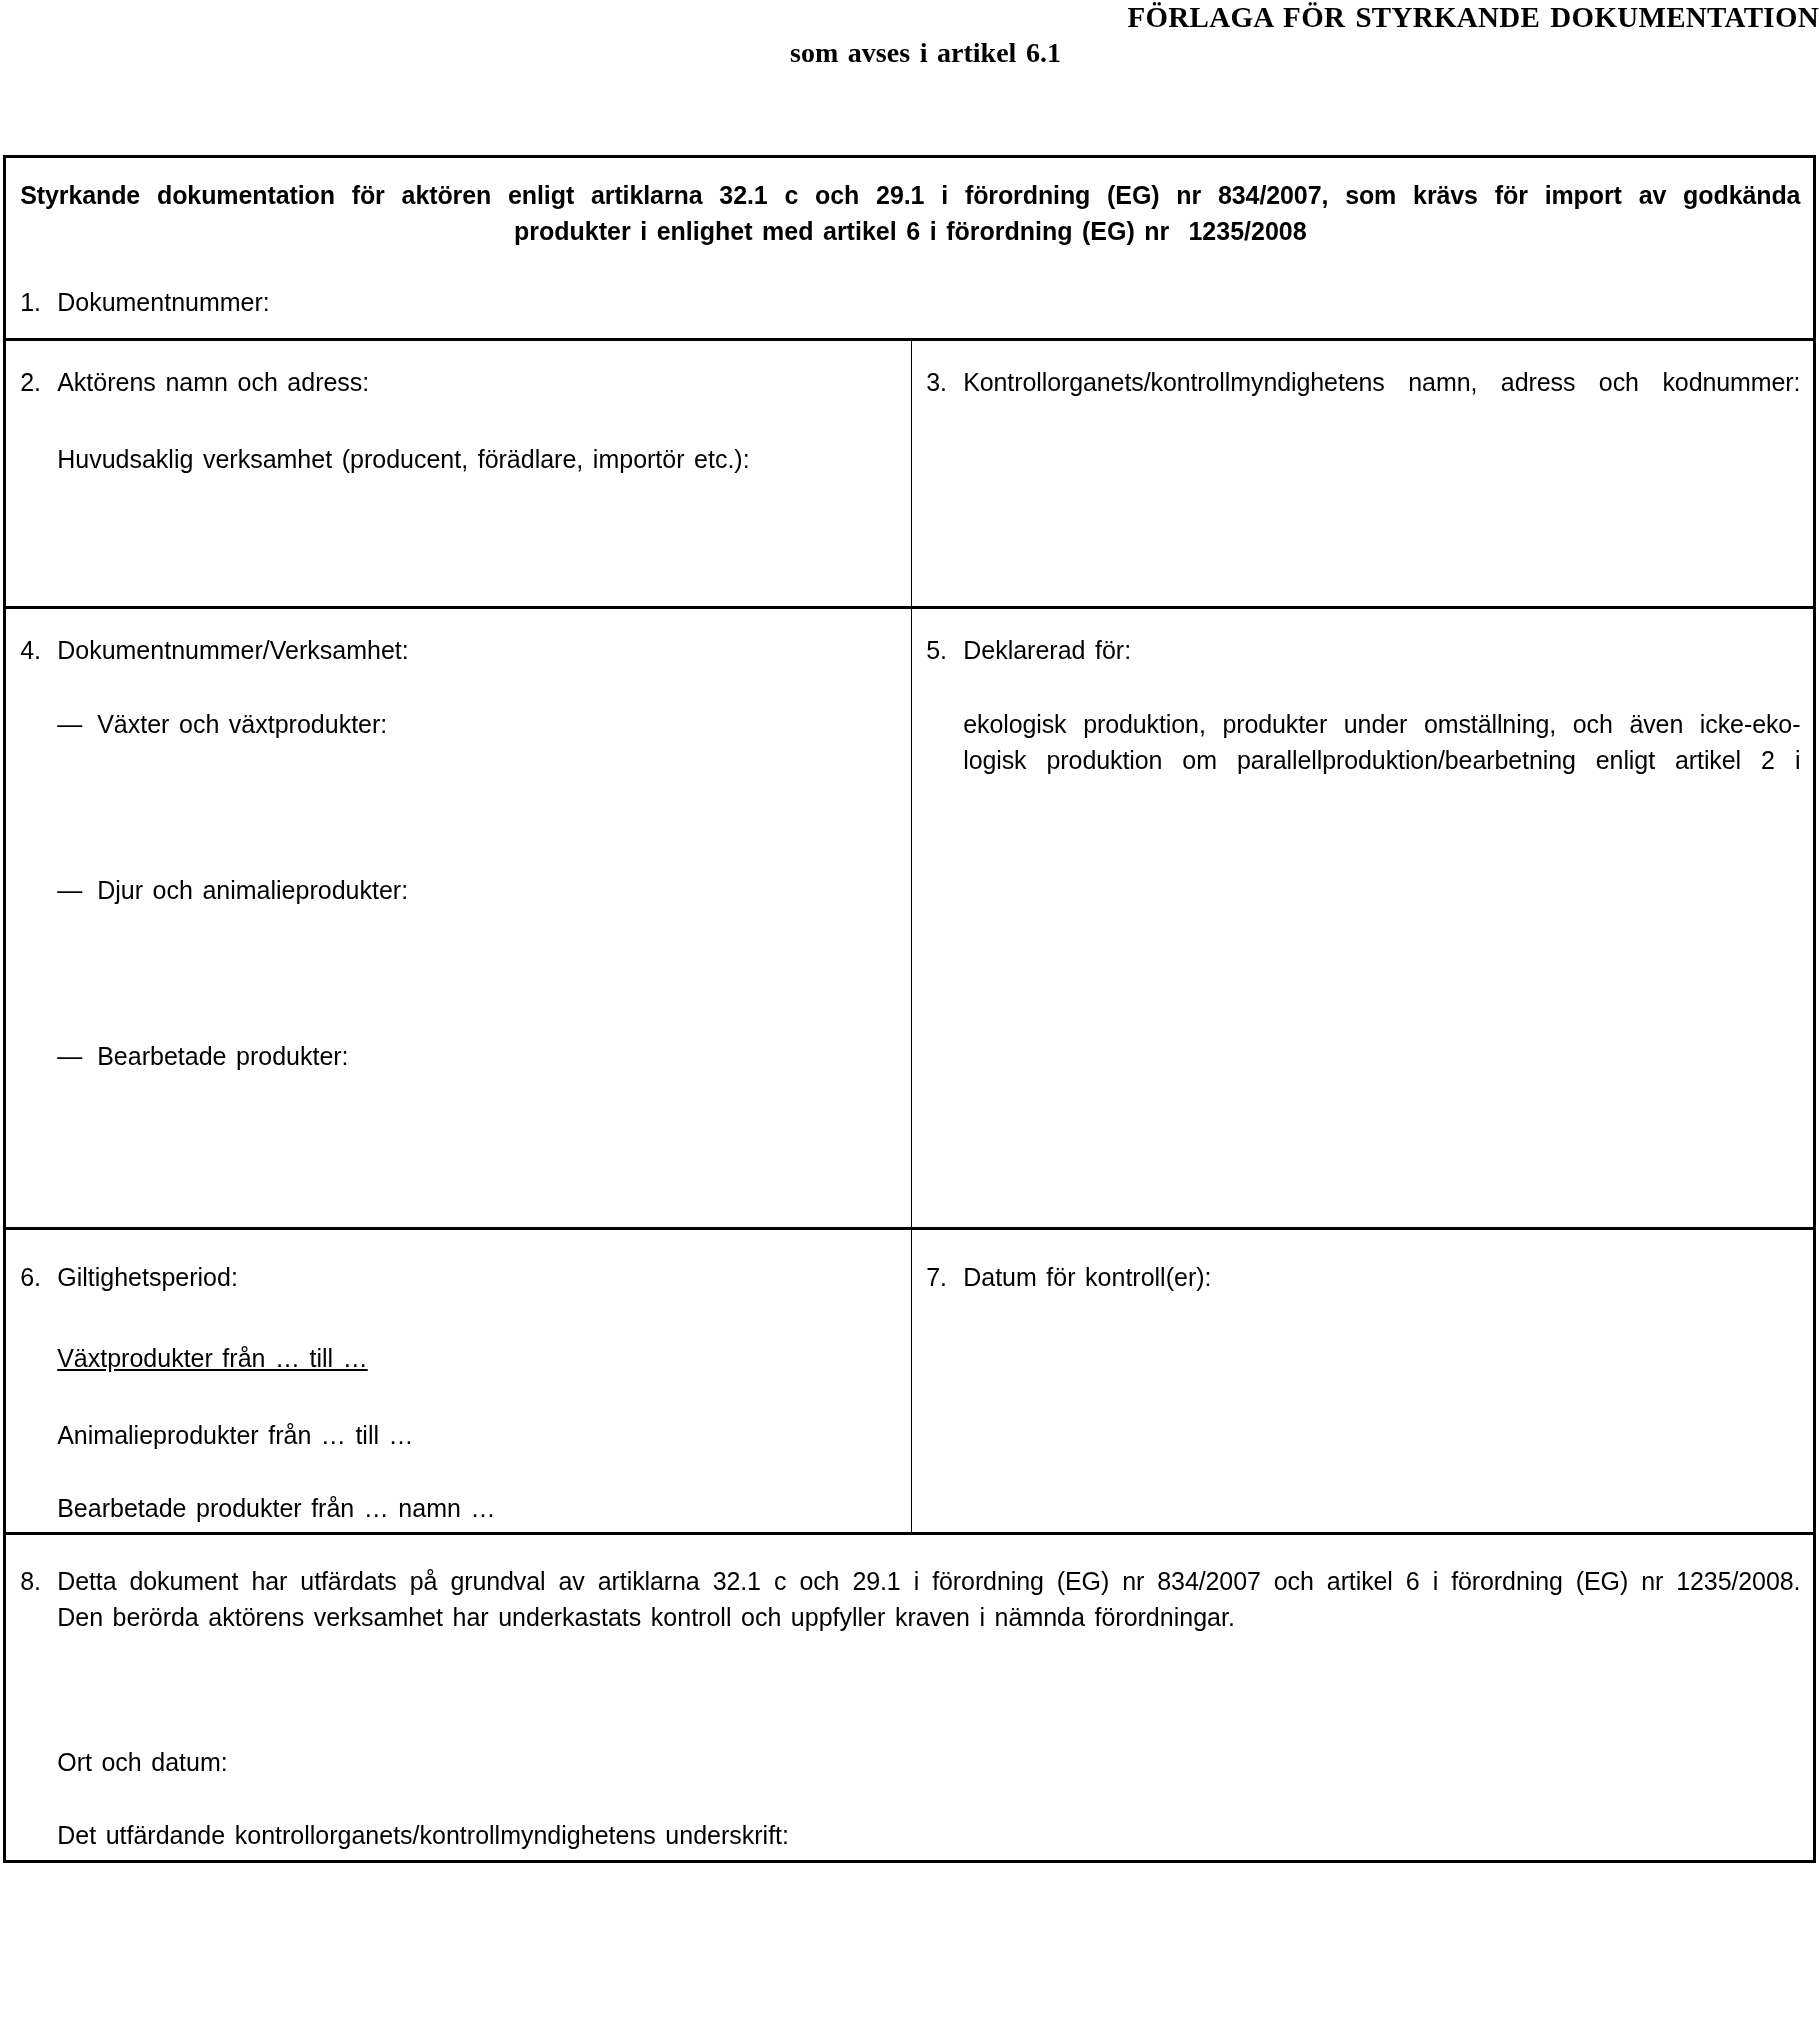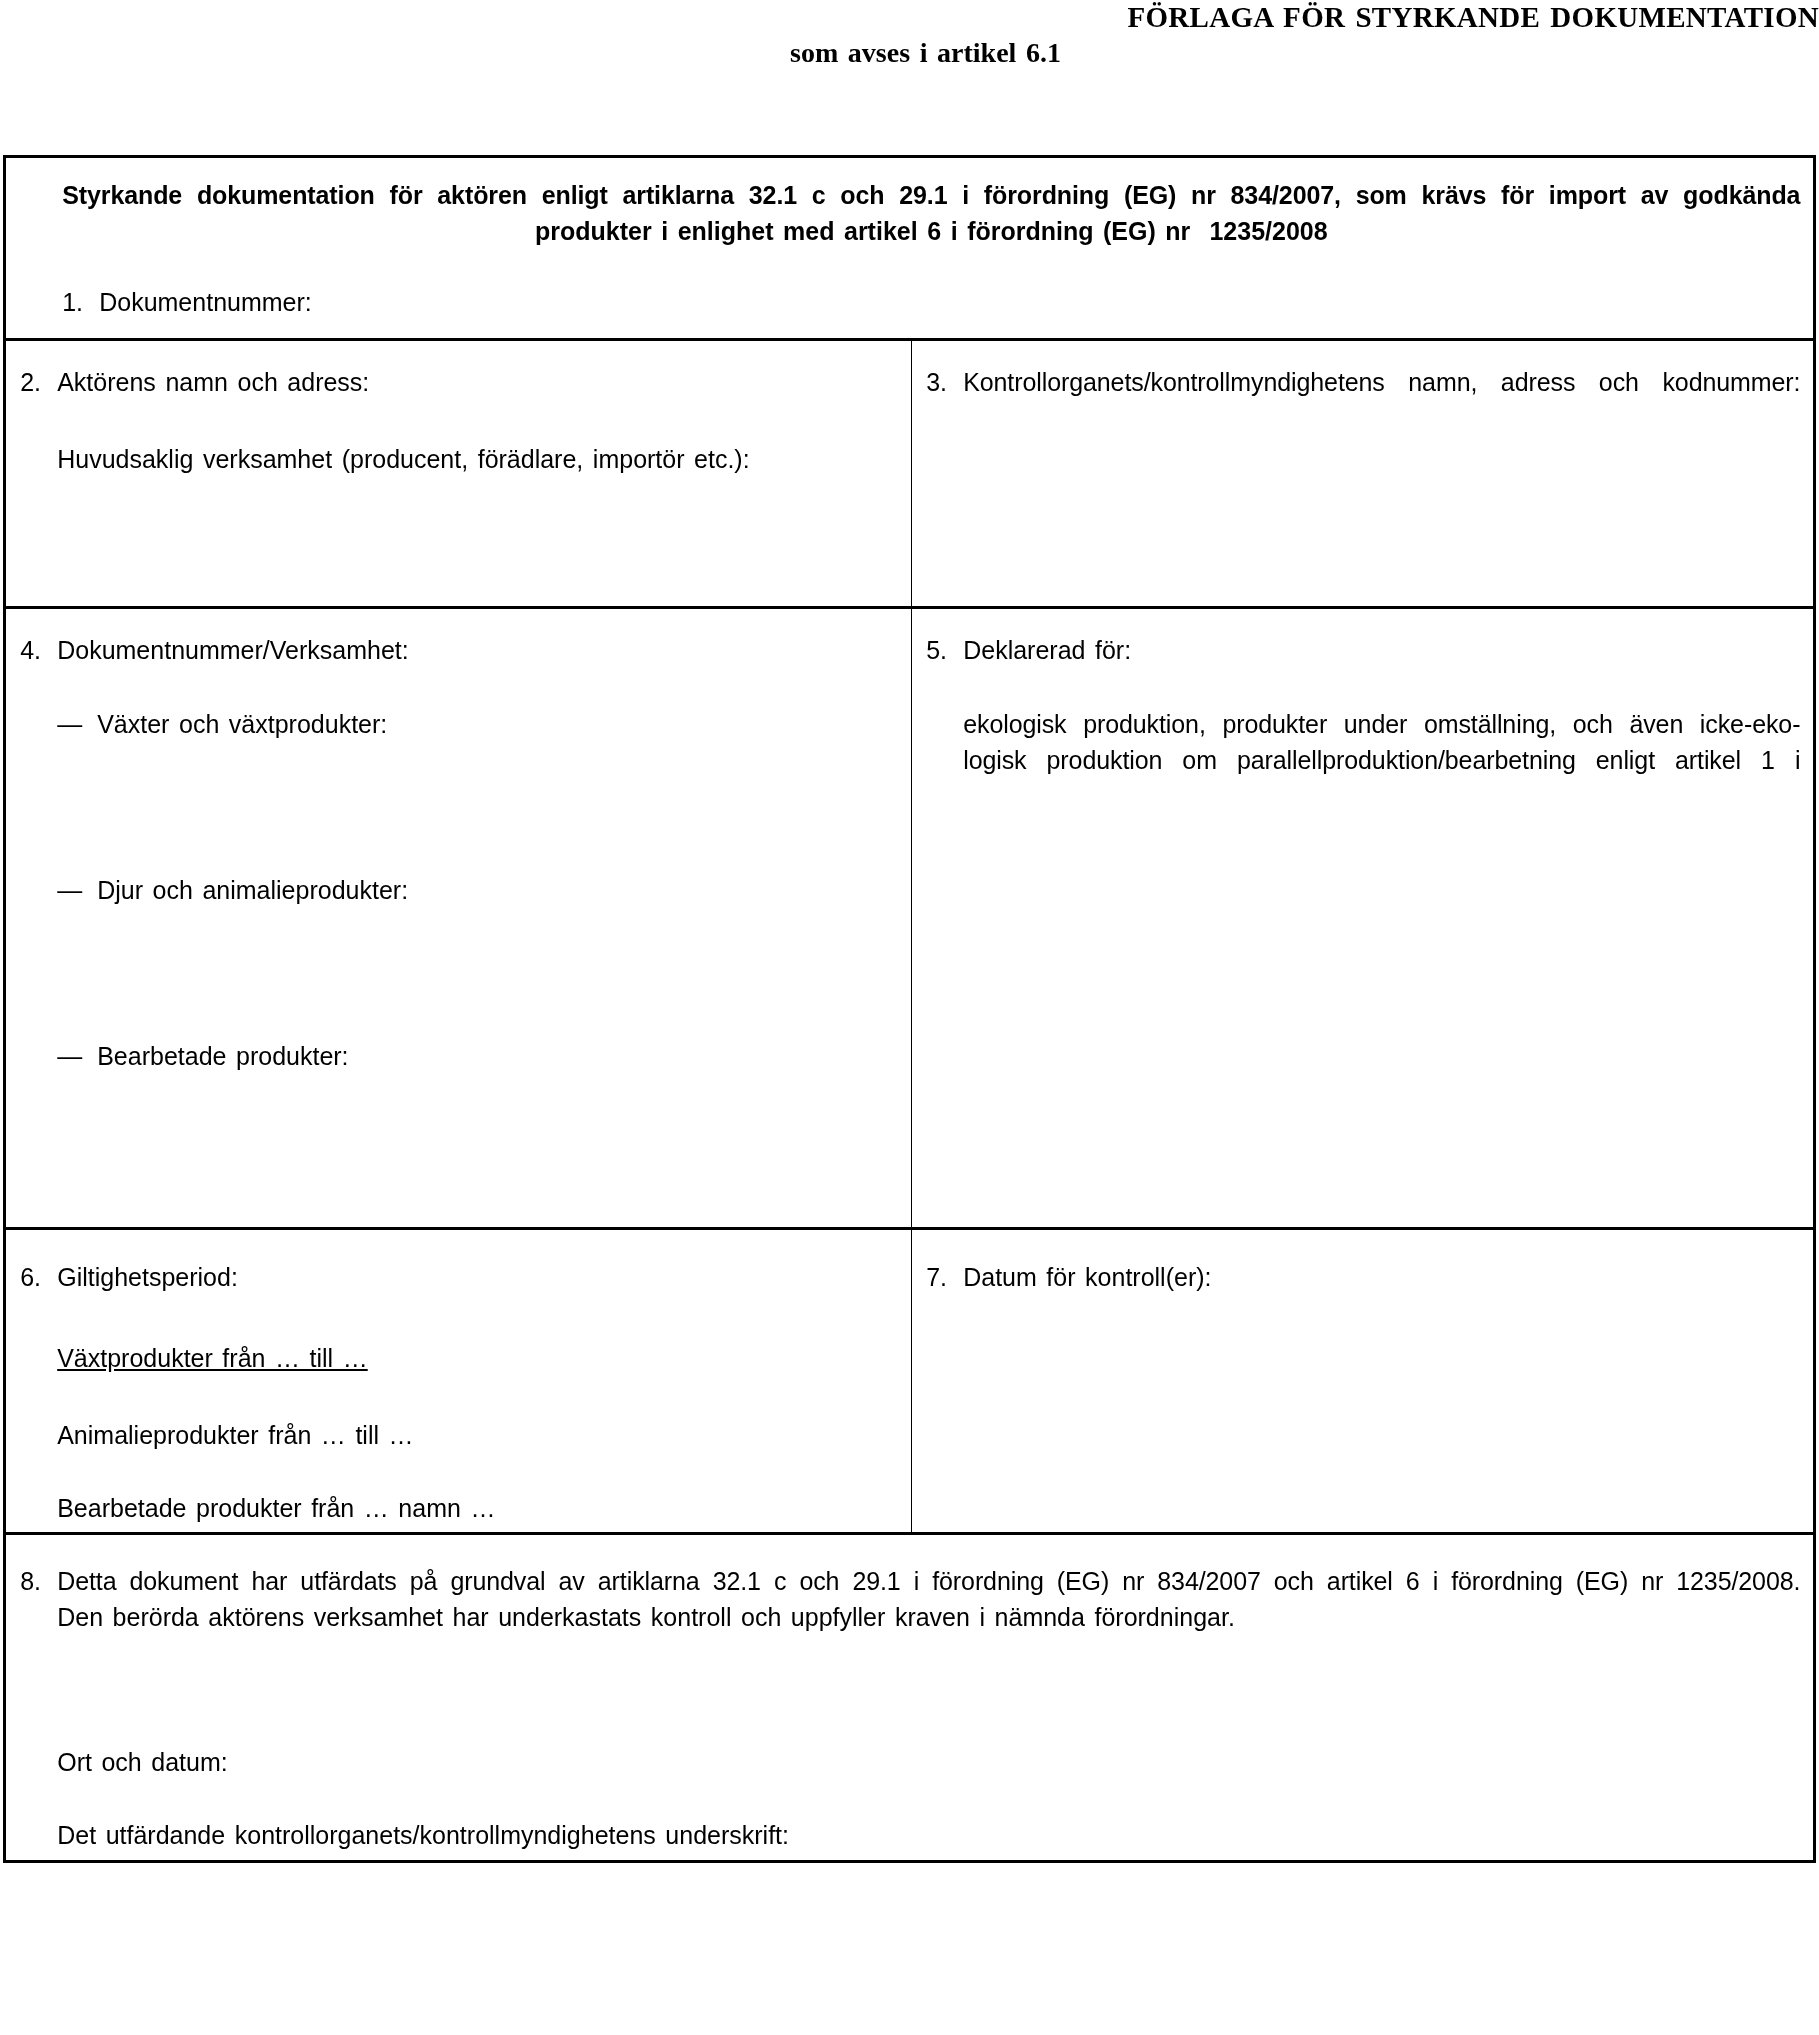--- a/index.html
+++ b/index.html
@@ -28,21 +28,21 @@
     font-weight: 700; font-size: 28px; line-height: 32px;
   }
   .cert-table {
     position: absolute; left: 3.2px; top: 155px;
     width: 1813px; height: 1708px;
     border: 3.8px solid var(--ink);
     display: flex; flex-direction: column;
   }
   .t-row { width: 100%; }
   .t-row + .t-row { border-top: 3.2px solid var(--ink); }
-  .r1 { height: 180px; padding-left: 42px; }
+  .r1 { height: 180px; }
   .r2 { height: 268px; }
   .r3 { height: 621px; }
   .r4 { height: 305px; }
   .r5 { height: 325px; }
   .cols { display: flex; }
   .cell { padding: 23px 12.8px 0 14px; overflow: hidden; height: 100%; }
   .cell-l { width: 905px; flex: none; }
   .cell-r { flex: 1; border-left: 1.9px solid var(--ink); }
   .r1 .cell { padding-top: 19px; }
   .hdr { font-weight: 700; }
@@ -122,21 +122,21 @@
         <span class="ibody">Bearbetade produkter:</span>
       </div>
     </div>
     <div class="cell cell-r">
       <div class="item">
         <span class="num">5.</span>
         <span class="ibody">Deklarerad för:</span>
       </div>
       <div class="indent mt-para">
         <div class="jlast">ekologisk produktion, produkter under omställning, och även icke-eko-</div>
-        <div class="jlast">logisk produktion om parallellproduktion/bearbetning enligt artikel 1 i</div>
+        <div class="jlast">logisk produktion om parallellproduktion/bearbetning enligt artikel 2 i</div>
       </div>
     </div>
   </div>
 
   <div class="t-row r4 cols">
     <div class="cell cell-l">
       <div class="item">
         <span class="num">6.</span>
         <span class="ibody">Giltighetsperiod:</span>
       </div>

